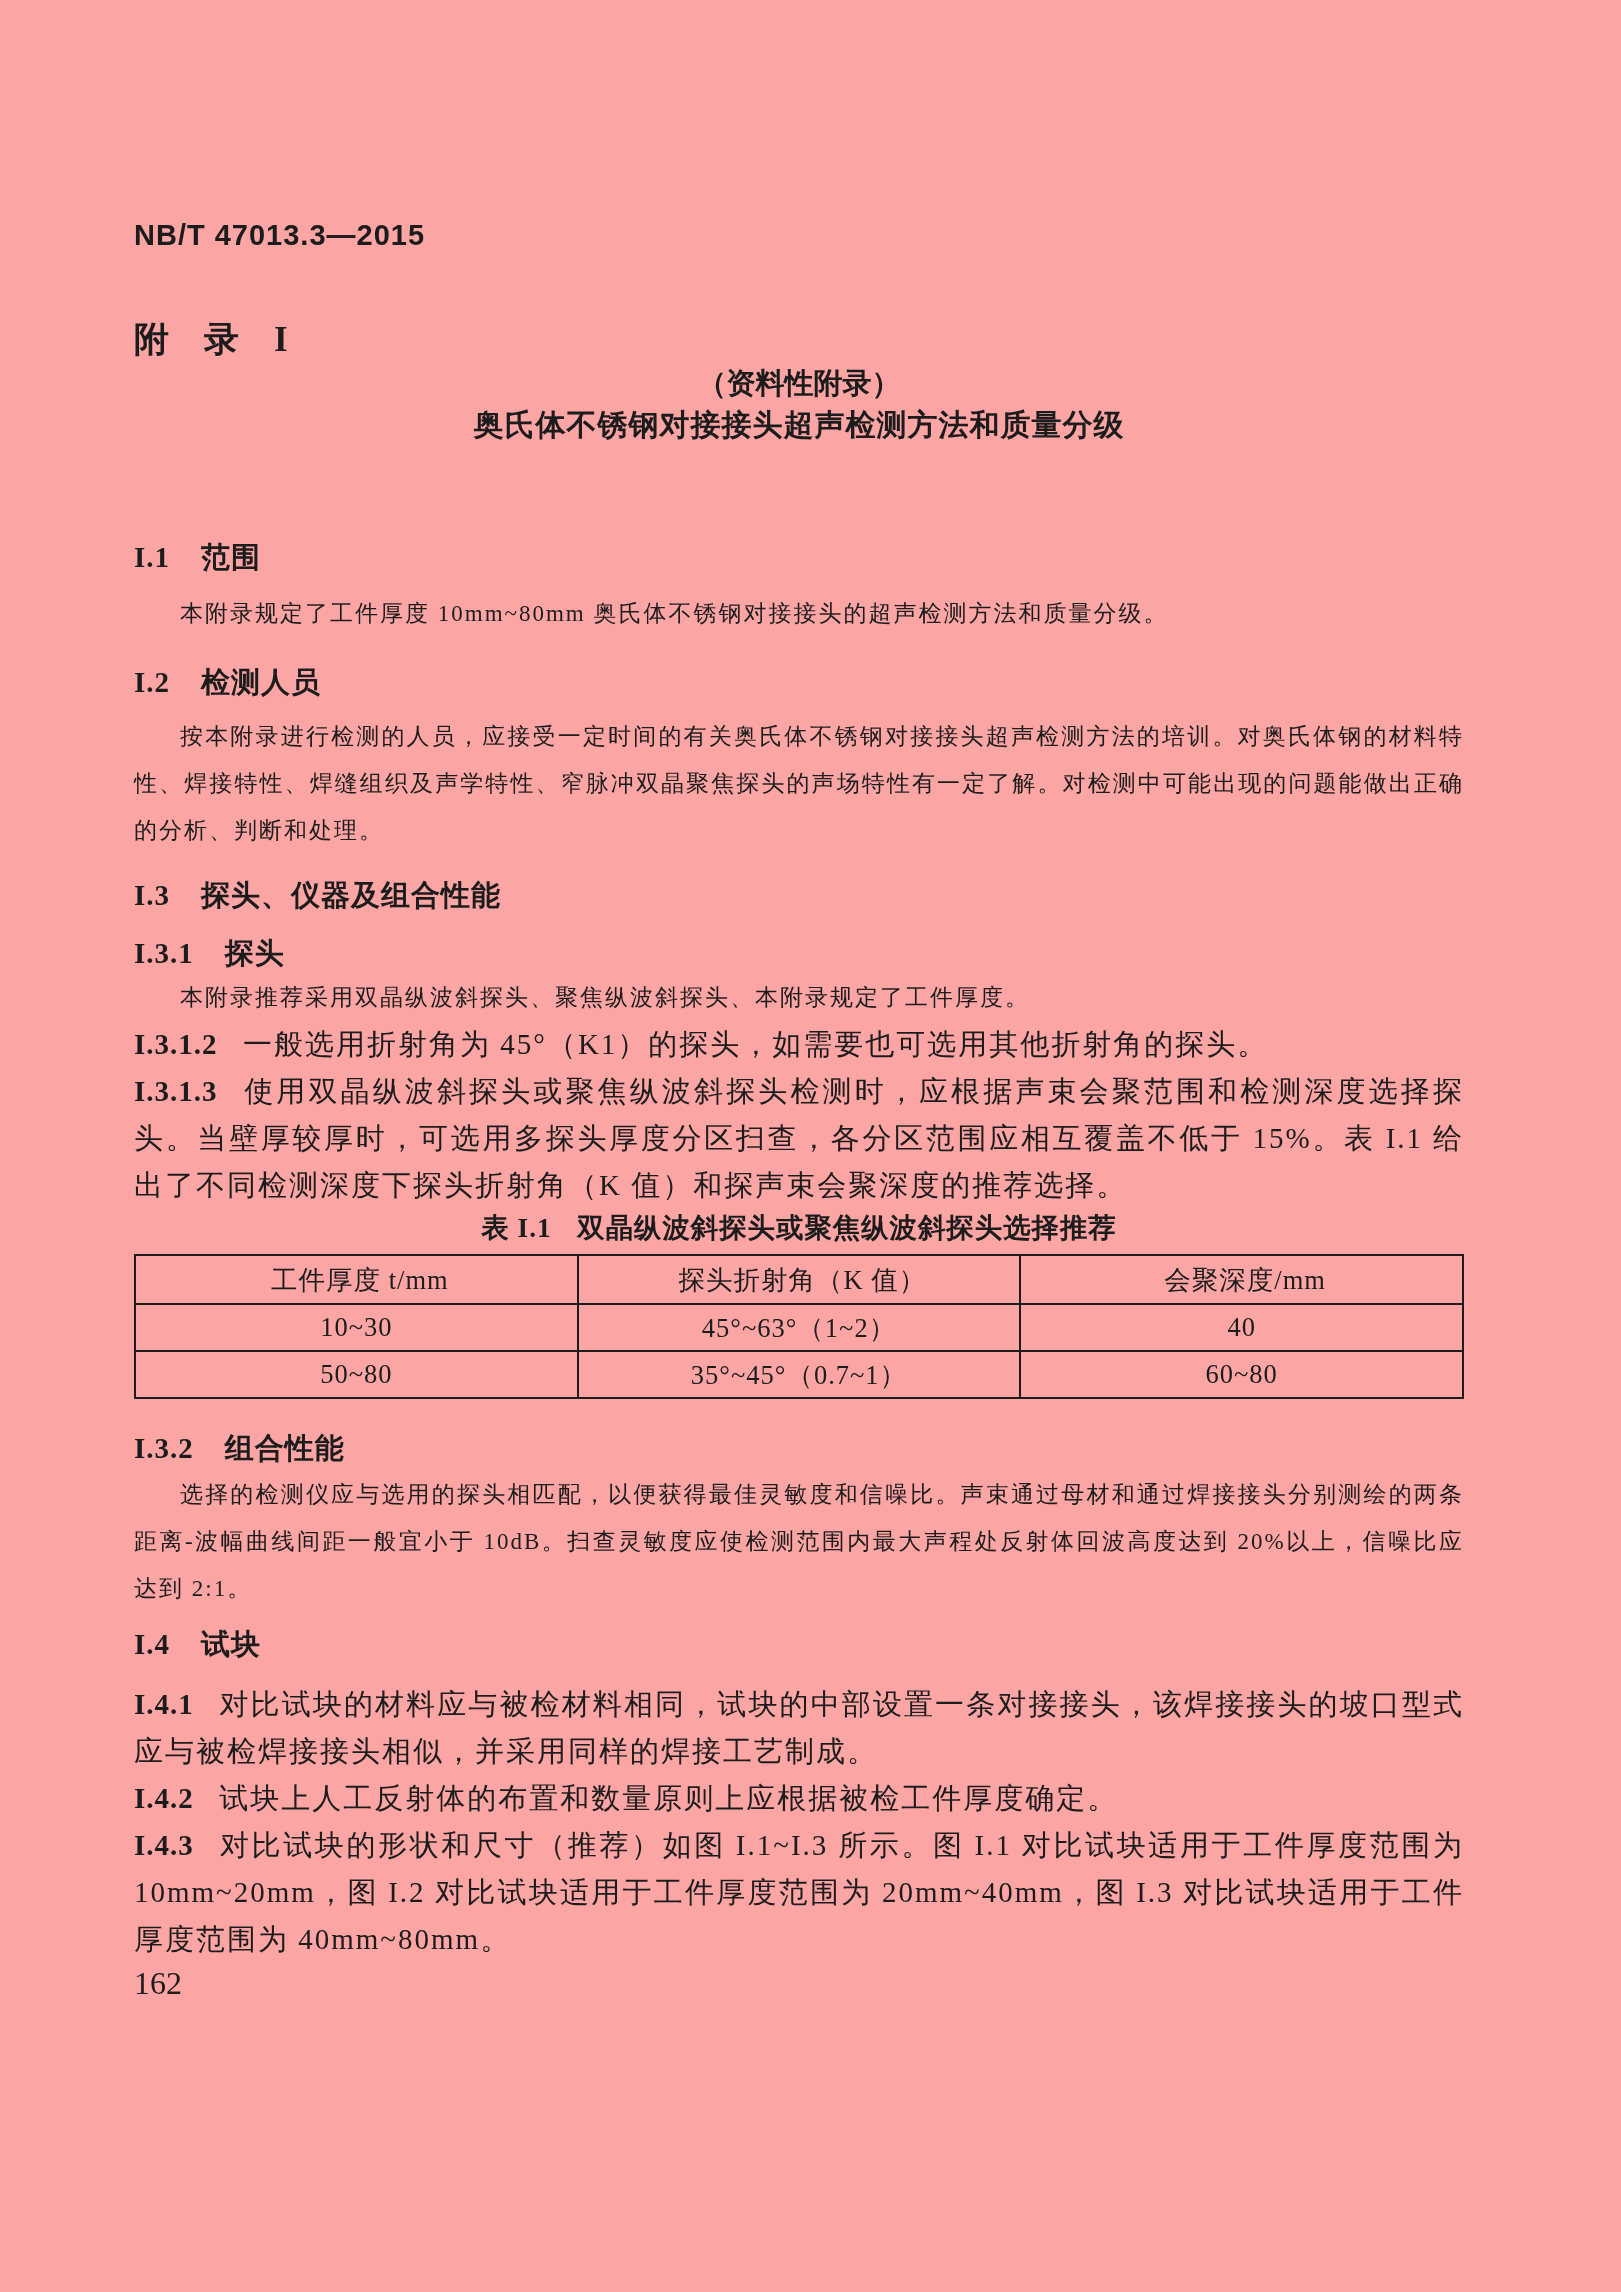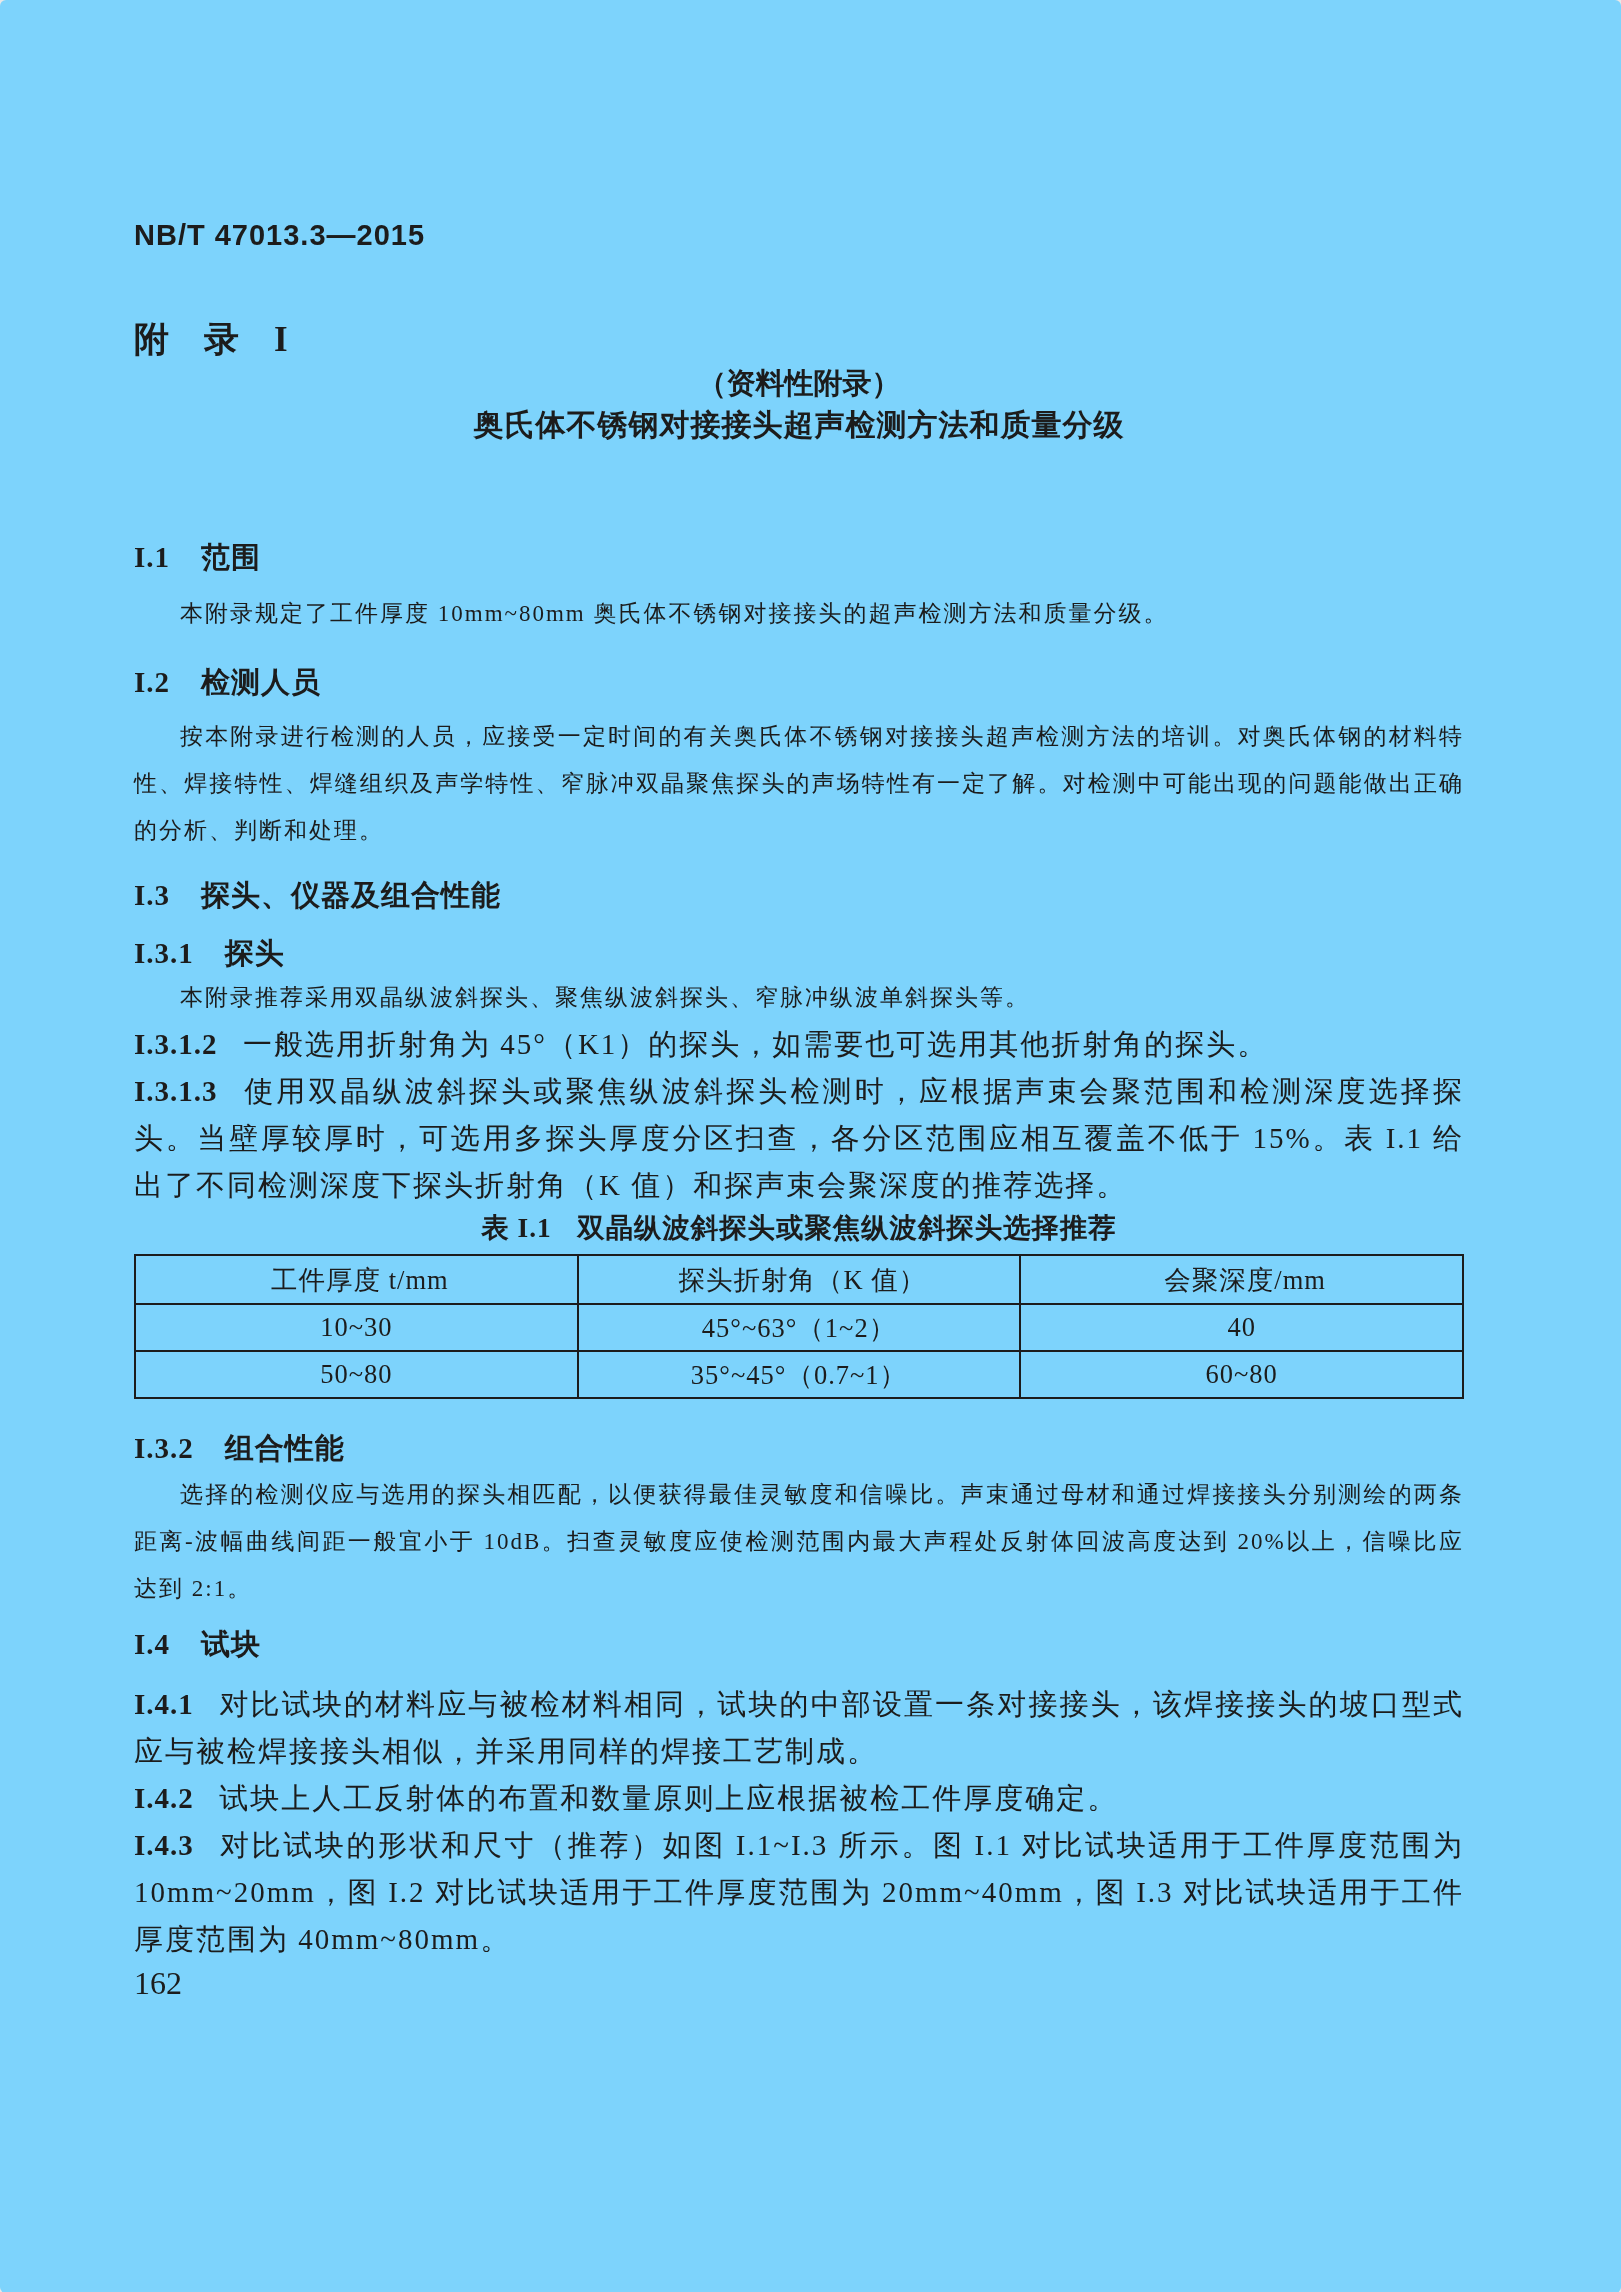--- a/index.html
+++ b/index.html
@@ -6,25 +6,24 @@
   html, body {
     margin: 0;
     padding: 0;
     background: #e8e8e8;
   }
   .page {
     position: relative;
     width: 1621px;
     height: 2293px;
     margin: 0 auto;
-    background: #7dd3fc;
+    background: #fca5a5;
     color: #1c1c1c;
     font-family: "Liberation Serif", "DejaVu Serif", serif;
     overflow: hidden;
-    border-radius: 6px;
   }
   .content {
     margin: 0 157px 0 134px; 
   }
   
   .doc-header {
     padding-top: 218px;
     font-family: "Liberation Sans", "DejaVu Sans", sans-serif;
     font-weight: bold;
     font-size: 29px;
@@ -154,21 +153,21 @@
     </div>
     <p class="para p-s2">按本附录进行检测的人员，应接受一定时间的有关奥氏体不锈钢对接接头超声检测方法的培训。对奥氏体钢的材料特性、焊接特性、焊缝组织及声学特性、窄脉冲双晶聚焦探头的声场特性有一定了解。对检测中可能出现的问题能做出正确的分析、判断和处理。</p>
 
     <div class="sec-h h-s3">
       <span class="h-num">I.3</span><span>探头、仪器及组合性能</span>
     </div>
 
     <div class="sec-h h-s3-1">
       <span class="h-num">I.3.1</span><span>探头</span>
     </div>
-    <p class="para p-s3-1">本附录推荐采用双晶纵波斜探头、聚焦纵波斜探头、窄脉冲纵波单斜探头等。</p>
+    <p class="para p-s3-1">本附录推荐采用双晶纵波斜探头、聚焦纵波斜探头、本附录规定了工件厚度。</p>
 
     <p class="clause">
       <span class="c-num">I.3.1.2</span><span>一般选用折射角为 45°（K1）的探头，如需要也可选用其他折射角的探头。</span>
     </p>
     <p class="clause">
       <span class="c-num">I.3.1.3</span><span>使用双晶纵波斜探头或聚焦纵波斜探头检测时，应根据声束会聚范围和检测深度选择探头。当壁厚较厚时，可选用多探头厚度分区扫查，各分区范围应相互覆盖不低于 15%。表 I.1 给出了不同检测深度下探头折射角（K 值）和探声束会聚深度的推荐选择。</span>
     </p>
 
     <div class="tbl-caption">
       <span class="cap-num">表 I.1</span><span>双晶纵波斜探头或聚焦纵波斜探头选择推荐</span>

